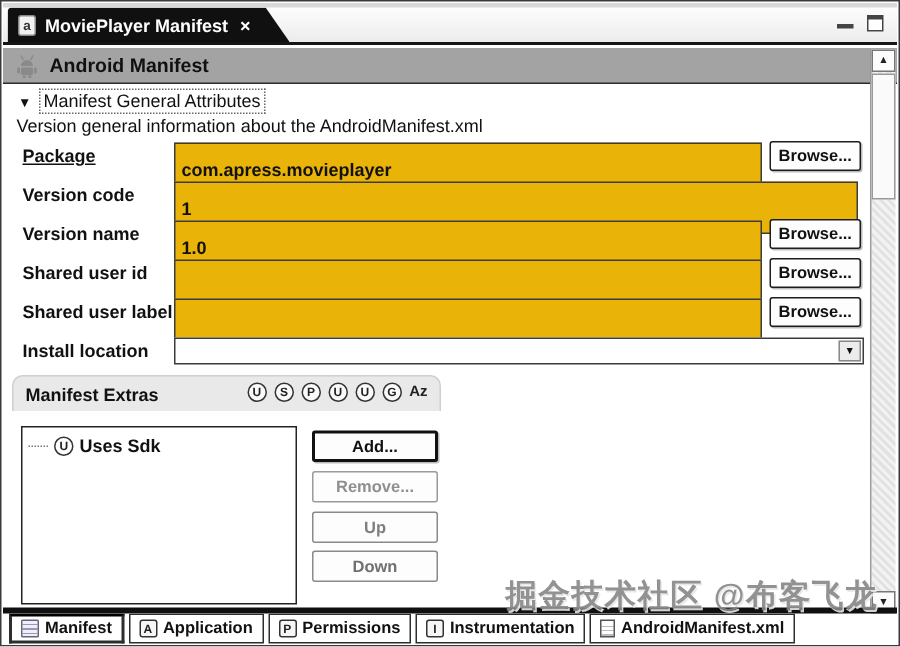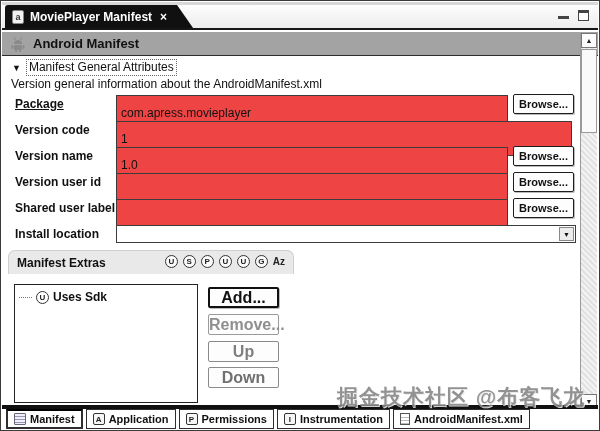--- a/index.html
+++ b/index.html
@@ -58,22 +58,22 @@
   }
   #gen-title .twistie { font-size:9px; color:#111; }
   #gen-title .sec-label {
     font-size:12px; font-weight:normal; color:#111; border:1px dotted #666; padding:0 2px 1px 2px;
   }
   #gen-desc { position:absolute; left:8px; top:21px; font-size:12px; color:#111; }
   .form-row { position:absolute; left:0; width:576px; }
   .form-row .f-label { position:absolute; left:12px; top:2px; font-size:12px; font-weight:bold; color:#111; white-space:nowrap;text-align:center; }
   .f-label.linked { text-decoration:underline; }
   .form-row input[type=text] {
-    position:absolute; left:113px; top:0; height:35px; border:1px solid #3c3c3c; background:#ef4444;
-    font-family:"Liberation Sans",sans-serif; font-size:12px; font-weight:normal; color:#111; padding:0 4px;
+    position:absolute; left:113px; top:0; height:35px; border:1px solid #3c3c3c; background:#eab308;
+    font-family:"Liberation Sans",sans-serif; font-size:12px; font-weight:bold; color:#111; padding:0 4px;
     outline:none; border-radius:0;
   }
   .inp-mid { width:392px; }
   .inp-wide { width:456px; }
   .browse-btn {
     position:absolute; left:510px; top:-1px; width:61px; height:20px;
     background:#fdfdfd; border:1px solid #1d1d1d; border-radius:2px;
     font-size:11px; font-weight:bold; color:#111; font-family:"Liberation Sans",sans-serif;
     box-shadow:1px 1px 0 #bbb;
   }
@@ -102,22 +102,22 @@
     background:#fff; border:1px solid #222;
   }
   .tree-item { display:flex; align-items:center; gap:4px; margin:5px 0 0 4px; }
   .tree-stub { width:13px; border-top:1px dotted #777; }
   .tree-circle {
     width:13px; height:13px; border:1px solid #333; border-radius:50%;
     font-size:8px; font-weight:bold; color:#222; display:flex; align-items:center; justify-content:center;
   }
   .tree-label { font-size:12px; font-weight:bold; color:#111; }
   .side-btn {
-    position:absolute; left:205px; width:71px; height:21px; background:#fdfdfd;
-    font-family:"Liberation Sans",sans-serif; font-size:16px; font-weight:bold; border-radius:2px;
+    position:absolute; left:205px; width:84px; height:21px; background:#fdfdfd;
+    font-family:"Liberation Sans",sans-serif; font-size:11px; font-weight:bold; border-radius:2px;
   }
   #btn-add    { top:231px; border:2px solid #111; color:#111; box-shadow:1px 1px 0 #bbb; }
   #btn-remove { top:258px; border:1px solid #9a9a9a; color:#8f8f8f; }
   #btn-up     { top:285px; border:1px solid #8a8a8a; color:#7f7f7f; }
   #btn-down   { top:311px; border:1px solid #8a8a8a; color:#707070; }
   
   #bottom-band { position:absolute; left:1px; right:1px; top:404px; height:4px; background:#101010; }
   #bottom-tabs { position:absolute; left:5px; top:408px; height:20px; display:flex; gap:3px; }
   .b-tab {
     height:20px; display:flex; align-items:center; gap:4px; padding:0 6px;
@@ -201,21 +201,21 @@
       <input type="text" class="inp-wide" value="1" style="">
     </div>
 
     <div class="form-row" style="top:91px;">
       <span class="f-label">Version name</span>
       <input type="text" class="inp-mid" value="1.0" style="">
       <button class="browse-btn">Browse...</button>
     </div>
 
     <div class="form-row" style="top:117px;">
-      <span class="f-label">Version user id</span>
+      <span class="f-label">Shared user id</span>
       <input type="text" class="inp-mid" value="" style="">
       <button class="browse-btn">Browse...</button>
     </div>
 
     <div class="form-row" style="top:143px;">
       <span class="f-label">Shared user label</span>
       <input type="text" class="inp-mid" value="" style="">
       <button class="browse-btn">Browse...</button>
     </div>
 

